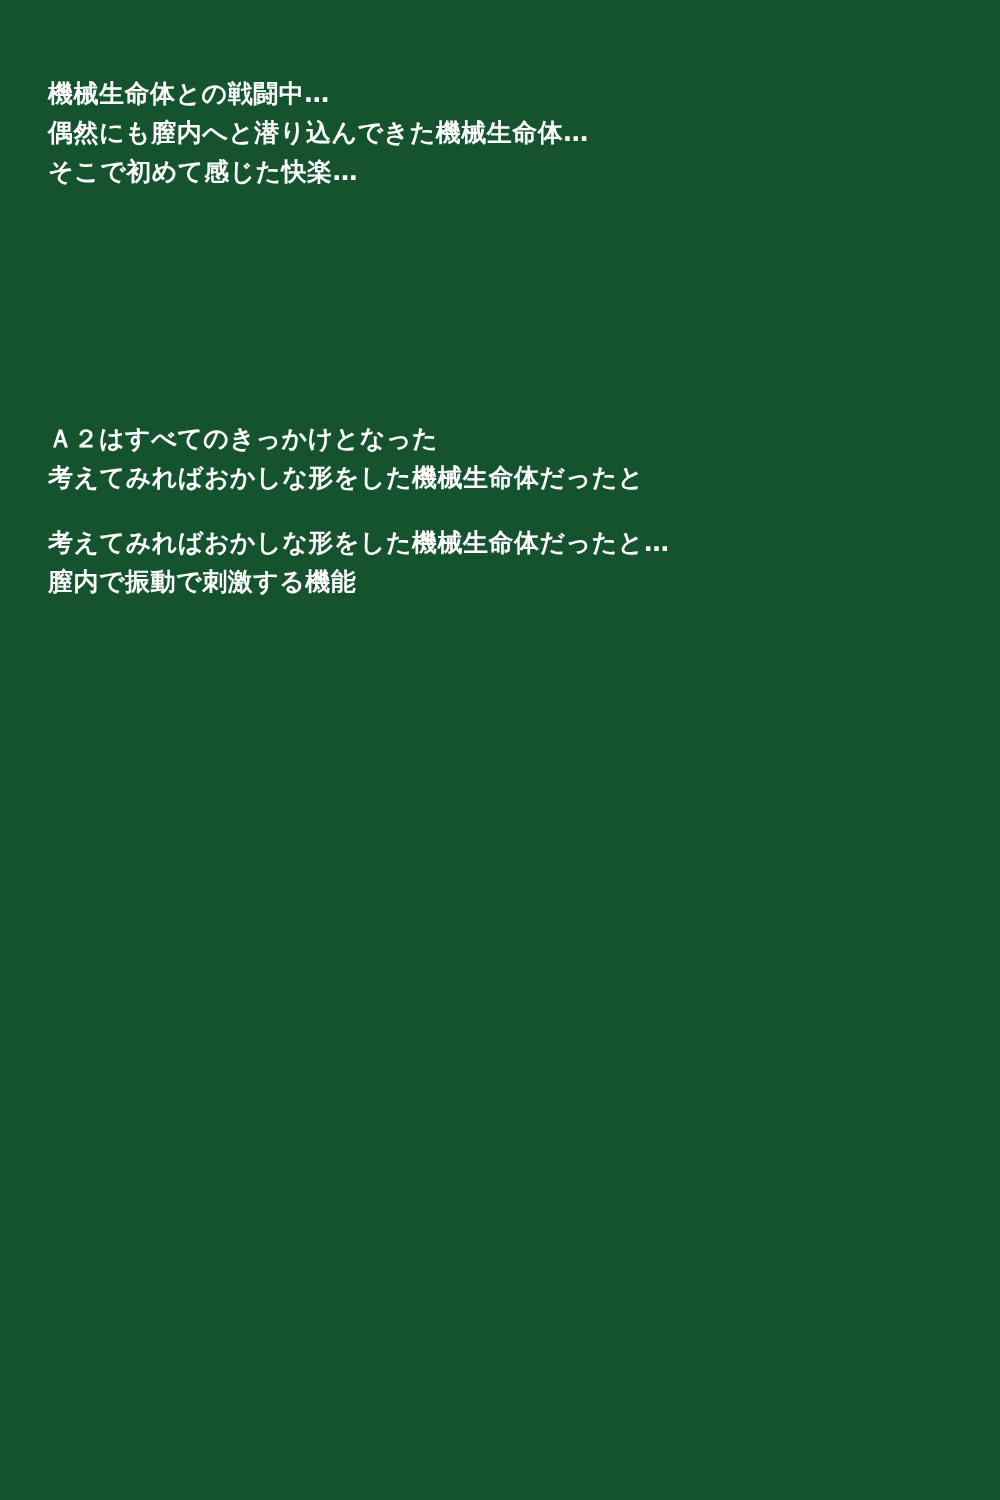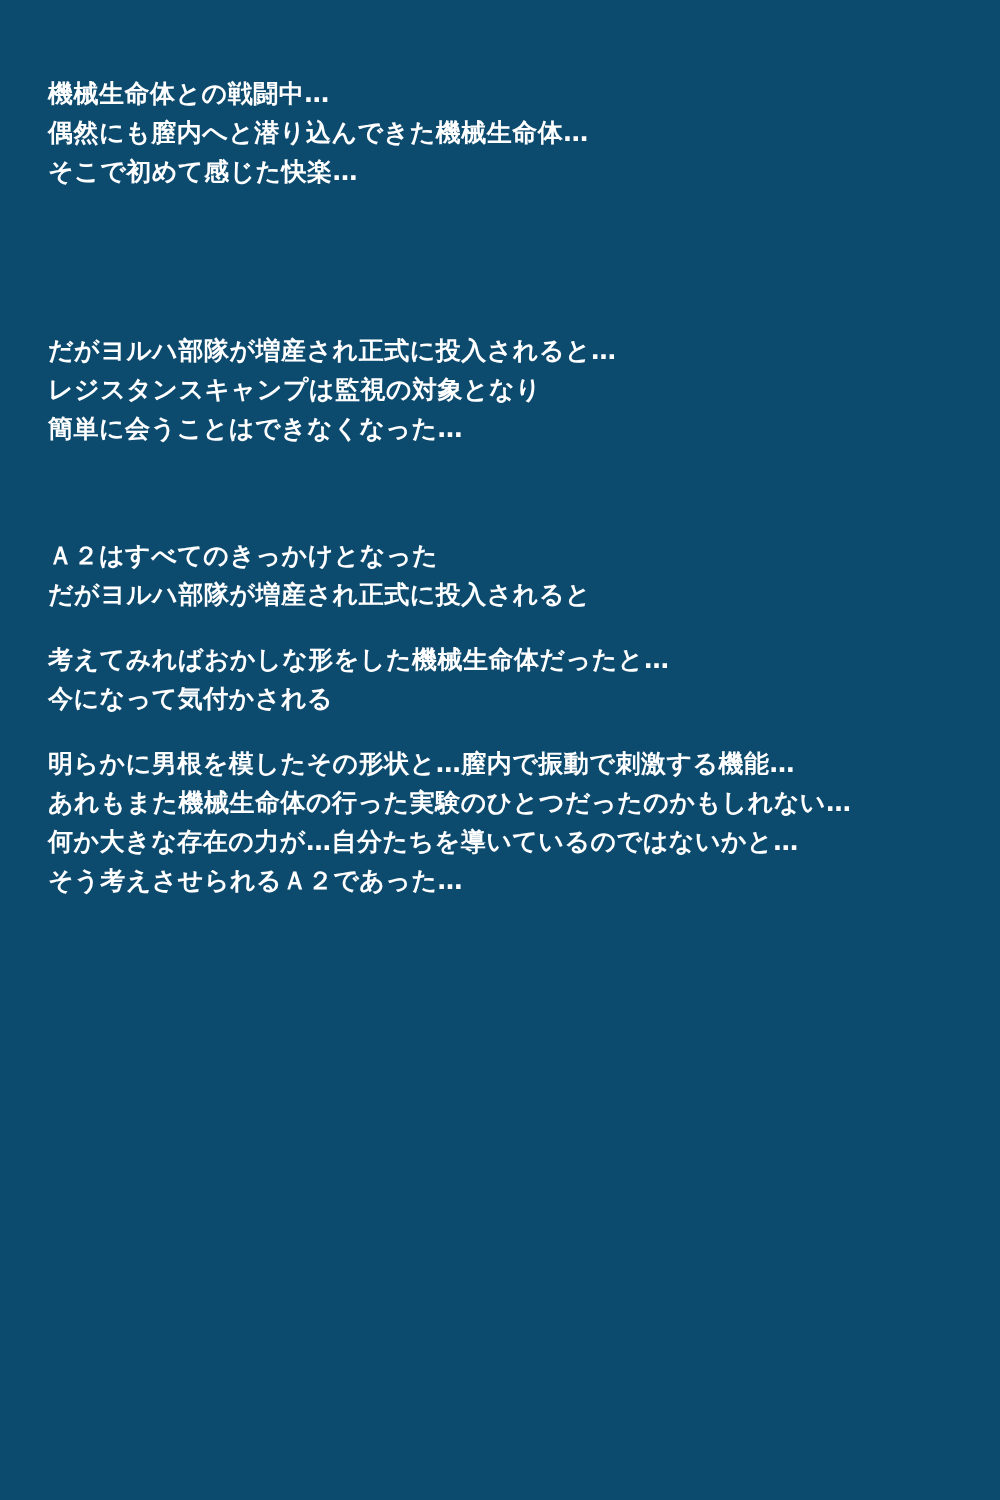--- a/index.html
+++ b/index.html
@@ -4,21 +4,21 @@
 <style>
   html, body {
     margin: 0;
     padding: 0;
     background: #000000;
   }
   .page {
     position: relative;
     width: 1000px;
     height: 1500px;
-    background: #0c4a6e;
+    background: #14532d;
     overflow: hidden;
     font-family: "DejaVu Sans", "Liberation Sans", sans-serif;
   }
   .text-body {
     position: absolute;
     left: 48px;
     top: 74px;
     width: 920px;
   }
   .block {
@@ -40,32 +40,25 @@
 
     <div class="block">機械生命体との戦闘中…
 偶然にも膣内へと潜り込んできた機械生命体…
 そこで初めて感じた快楽…</div>
     <div class="gap-lg"></div>
 
     <div class="gap-sm"></div>
 
     <div class="gap-sm"></div>
 
-    <div class="block">だがヨルハ部隊が増産され正式に投入されると…
-レジスタンスキャンプは監視の対象となり
-簡単に会うことはできなくなった…</div>
     <div class="gap-lg"></div>
 
     <div class="block">Ａ２はすべてのきっかけとなった
-だがヨルハ部隊が増産され正式に投入されると</div>
+考えてみればおかしな形をした機械生命体だったと</div>
     <div class="gap-sm"></div>
 
     <div class="block">考えてみればおかしな形をした機械生命体だったと…
-今になって気付かされる</div>
+膣内で振動で刺激する機能</div>
     <div class="gap-sm"></div>
 
-    <div class="block">明らかに男根を模したその形状と…膣内で振動で刺激する機能…
-あれもまた機械生命体の行った実験のひとつだったのかもしれない…
-何か大きな存在の力が…自分たちを導いているのではないかと…
-そう考えさせられるＡ２であった…</div>
 
   </div>
 </div>
 
 </body></html>

